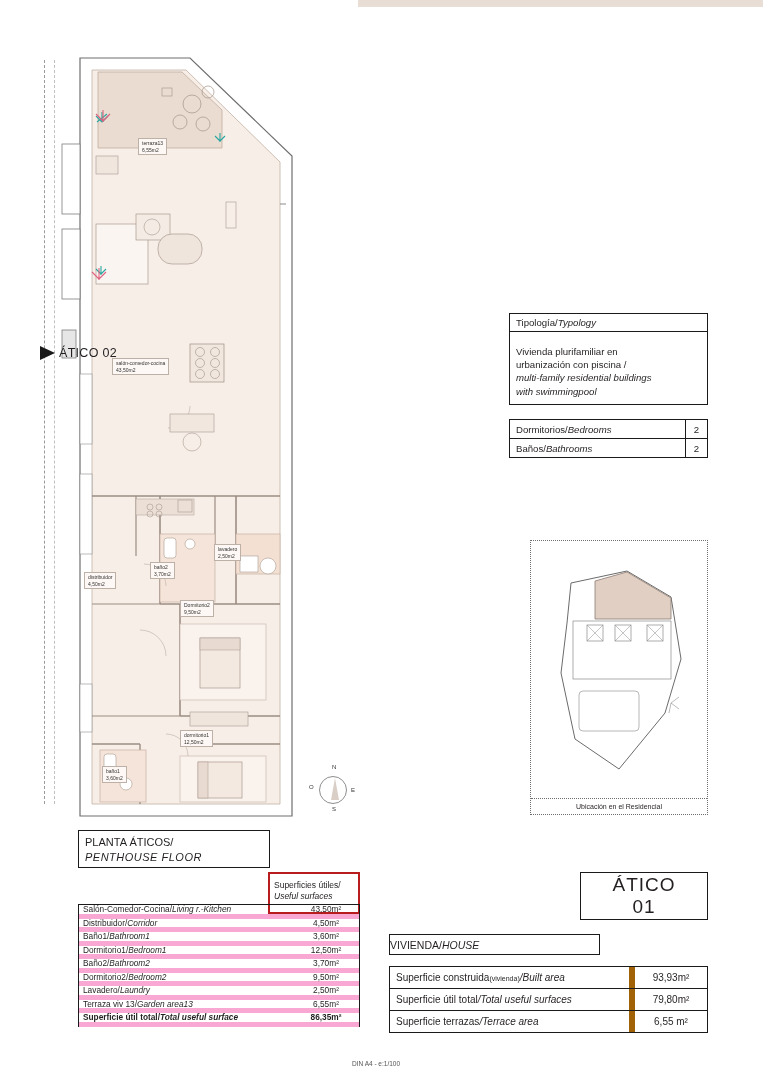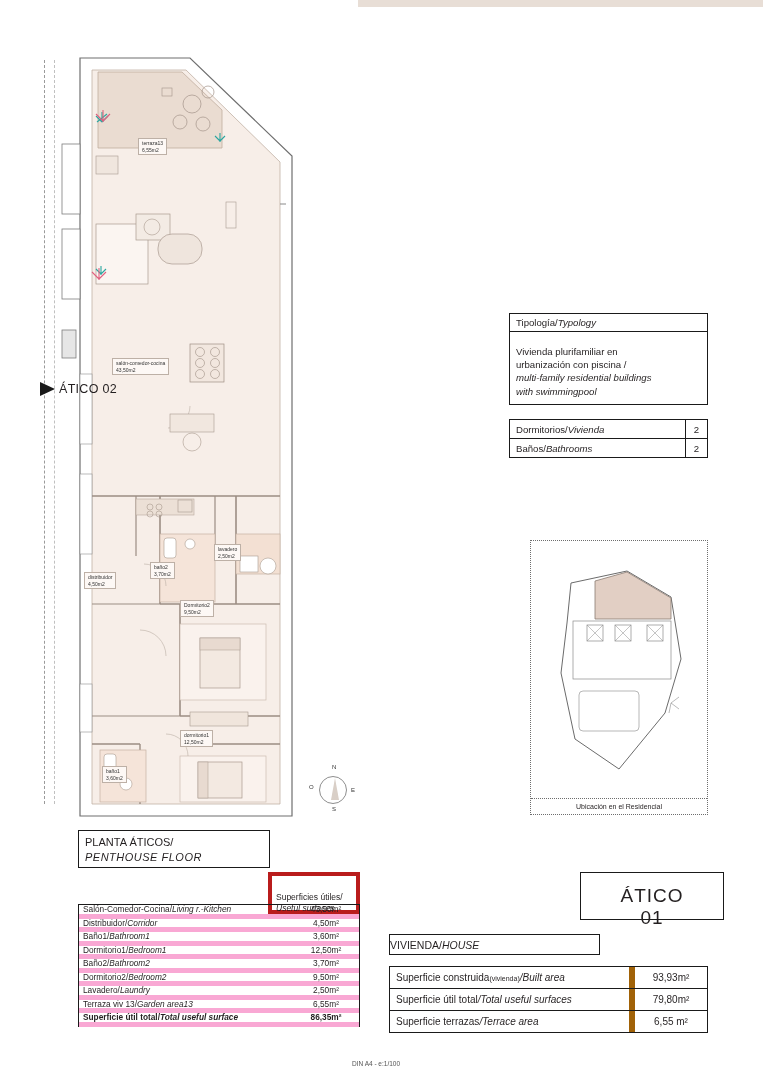--- a/index.html
+++ b/index.html
@@ -23,21 +23,21 @@
   
   .plan-area { position:absolute; left:40px; top:44px; width:320px; height:780px; }
 
   .dash-left { position:absolute; left:4px; top:16px; width:0; height:744px; border-left:1px dashed #9a9a9a; }
   .dash-left2 { position:absolute; left:14px; top:16px; width:0; height:744px; border-left:1px dashed #c0c0c0; }
   .lbl-box {
     position:absolute; font-size:5px; line-height:1.3; color:#333;
     background:#fdf8f5; border:1px solid #bdb0a6; padding:1px 3px; white-space:nowrap;
   }
 
-  .arrow-marker { position:absolute; left:0px; top:302px; display:flex; align-items:center; gap:4px;margin-top:36px; }
+  .arrow-marker { position:absolute; left:0px; top:302px; display:flex; align-items:center; gap:4px; }
   .arrow-marker .tri {
     width:0;height:0;border-top:7px solid transparent;border-bottom:7px solid transparent;border-left:15px solid #1a1a1a;
   }
   .arrow-marker .txt { font-size:12.5px; letter-spacing:.3px; }
 
   .compass { position:absolute; left:263px; top:720px; width:60px; height:56px; }
   .compass .ring { position:absolute; left:16px; top:12px; width:28px; height:28px; border:1px solid #8e8e8e; border-radius:50%; background:#fff; }
   .compass .needle {
     position:absolute; left:28px; top:14px; width:0;height:0;
     border-left:4px solid transparent; border-right:4px solid transparent; border-bottom:22px solid #d9cfc7;
@@ -48,21 +48,21 @@
   .plan-title {
     position:absolute; left:78px; top:830px; width:192px; height:38px;
     border:1.4px solid #1a1a1a; padding:4px 6px;
   }
   .plan-title div { font-size:11px; line-height:1.35; }
   .plan-title .it { font-style:italic; letter-spacing:.5px; }
 
   
   .us-head {
     position:absolute; left:268px; top:872px; width:92px; height:42px;
-    border:4px solid #b91c1c; padding:16px 4px; font-size:8.5px; line-height:1.35;
+    border:2px solid #b91c1c; padding:6px 4px; font-size:8.5px; line-height:1.35;
   }
   .us-head i { }
 
   .us-table {
     position:absolute; left:78px; top:904px; width:282px;
     border:1px solid #1a1a1a; border-bottom:none; font-size:8.3px;
   }
   .us-table .row { display:flex; border-bottom:5px solid #f9a8d4; height:13.5px; align-items:center; }
   .us-table .row .n { flex:1; padding-left:4px; white-space:nowrap; overflow:hidden; }
   .us-table .row .n i { font-style:italic; }
@@ -97,22 +97,22 @@
     border:1px dotted #6e6e6e; background:#fff;
   }
   .site .cap {
     position:absolute; left:0; bottom:0; width:100%; height:16px;
     border-top:1px dotted #6e6e6e; font-size:7px; display:flex; align-items:center; justify-content:center;
   }
   .site-shape { position:absolute; left:22px; top:22px; width:140px; height:220px; }
 
   
   .big-title {
-    position:absolute; left:580px; top:872px; width:144px; height:48px;
-    border:1px solid #1a1a1a; text-align:center; padding-top:12px;
+    position:absolute; left:580px; top:872px; width:128px; height:48px;
+    border:1px solid #1a1a1a; text-align:center; padding-top:1px;
   }
   .big-title .l1 { font-size:19px; letter-spacing:1px; }
   .big-title .l2 { font-size:19px; letter-spacing:1px; }
 
   .house-hd {
     position:absolute; left:389px; top:934px; width:211px; height:21px;
     border:1px solid #1a1a1a; display:flex; align-items:center; padding-left:0; font-size:10.5px;
   }
   .house-hd i { font-style:italic; }
 
@@ -348,21 +348,21 @@
     <div class="bd">
       <div>Vivienda plurifamiliar en</div>
       <div>urbanización con piscina  /</div>
       <div><i>multi-family residential buildings</i></div>
       <div><i>with swimmingpool</i></div>
     </div>
   </div>
 
   <div class="rooms">
     <div class="r">
-      <div class="k"><span>Dormitorios/</span><i>Vivienda</i></div>
+      <div class="k"><span>Dormitorios/</span><i>Bedrooms</i></div>
       <div class="v">2</div>
     </div>
     <div class="r">
       <div class="k"><span>Baños/</span><i>Bathrooms</i></div>
       <div class="v">2</div>
     </div>
   </div>
 
   <div class="site">
     <svg class="site-shape" viewBox="0 0 140 220">

